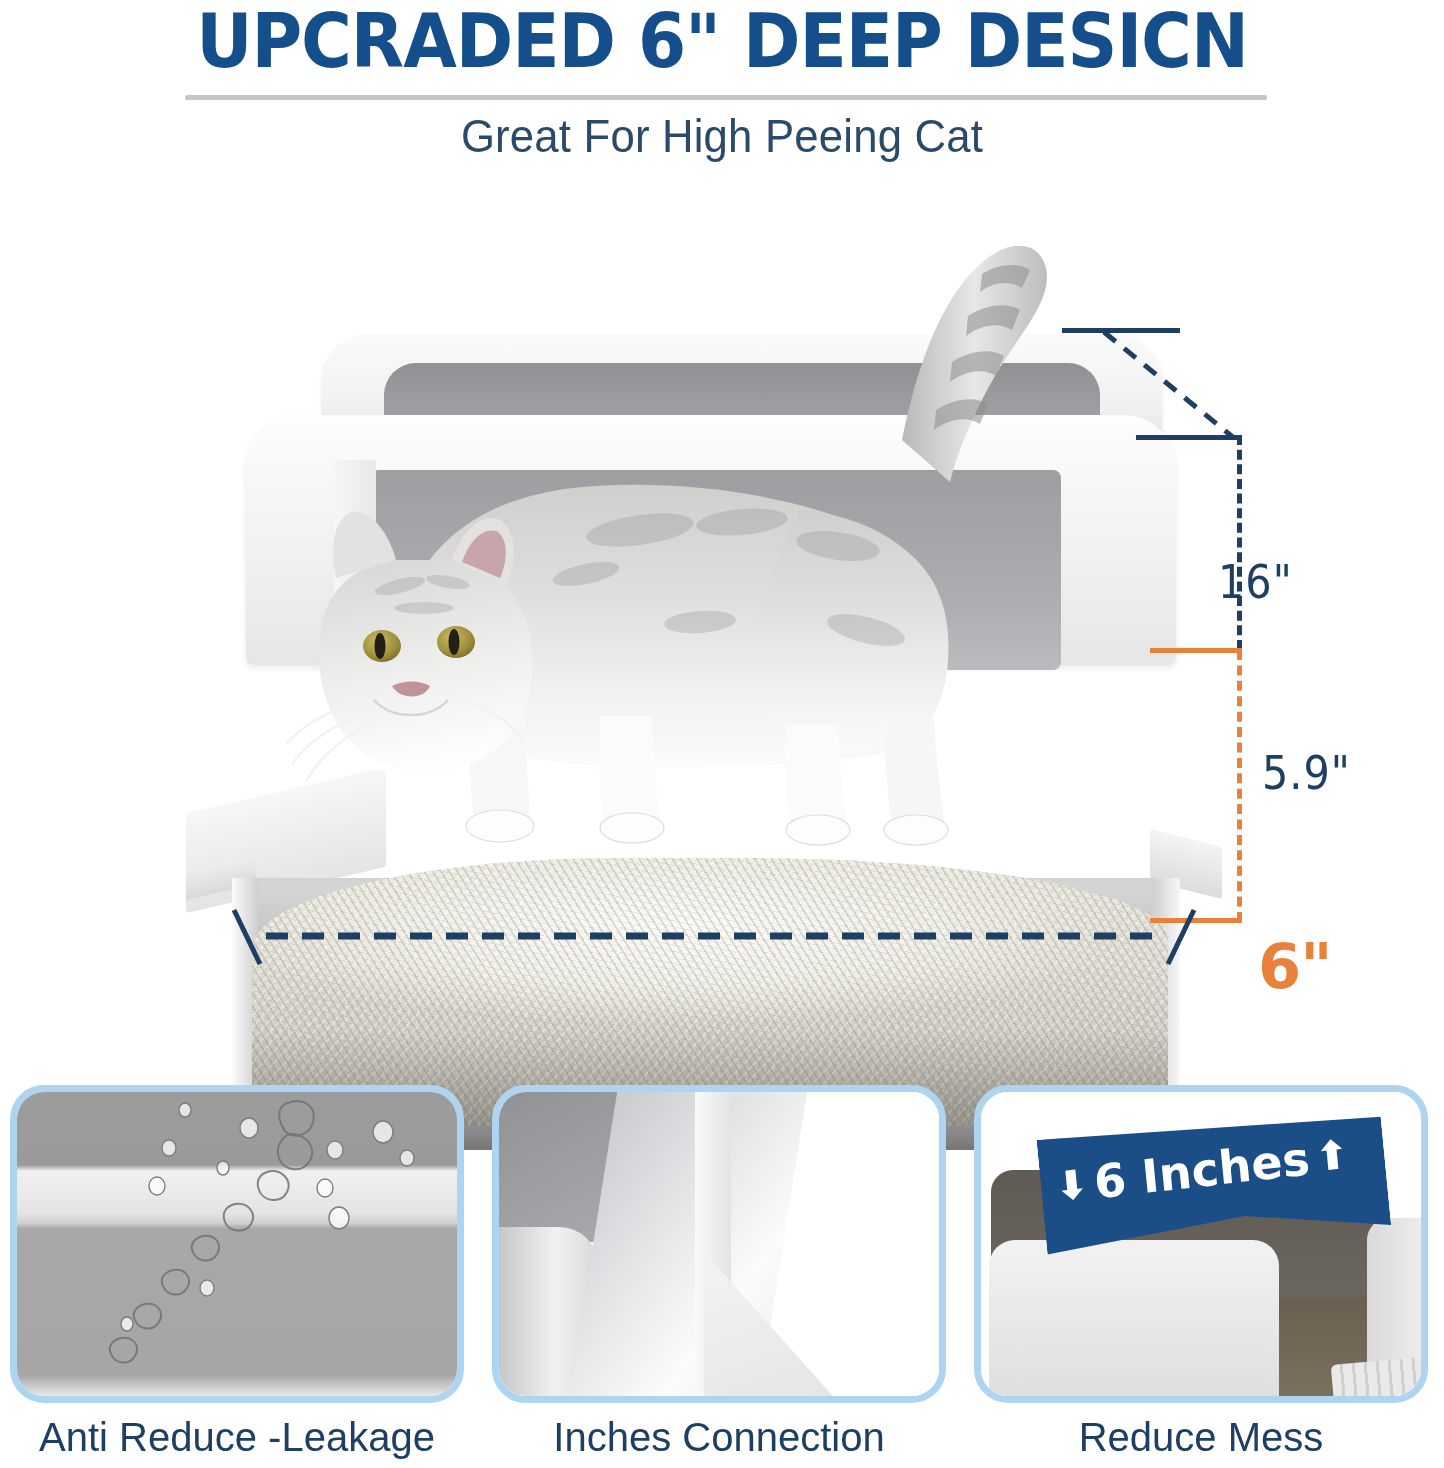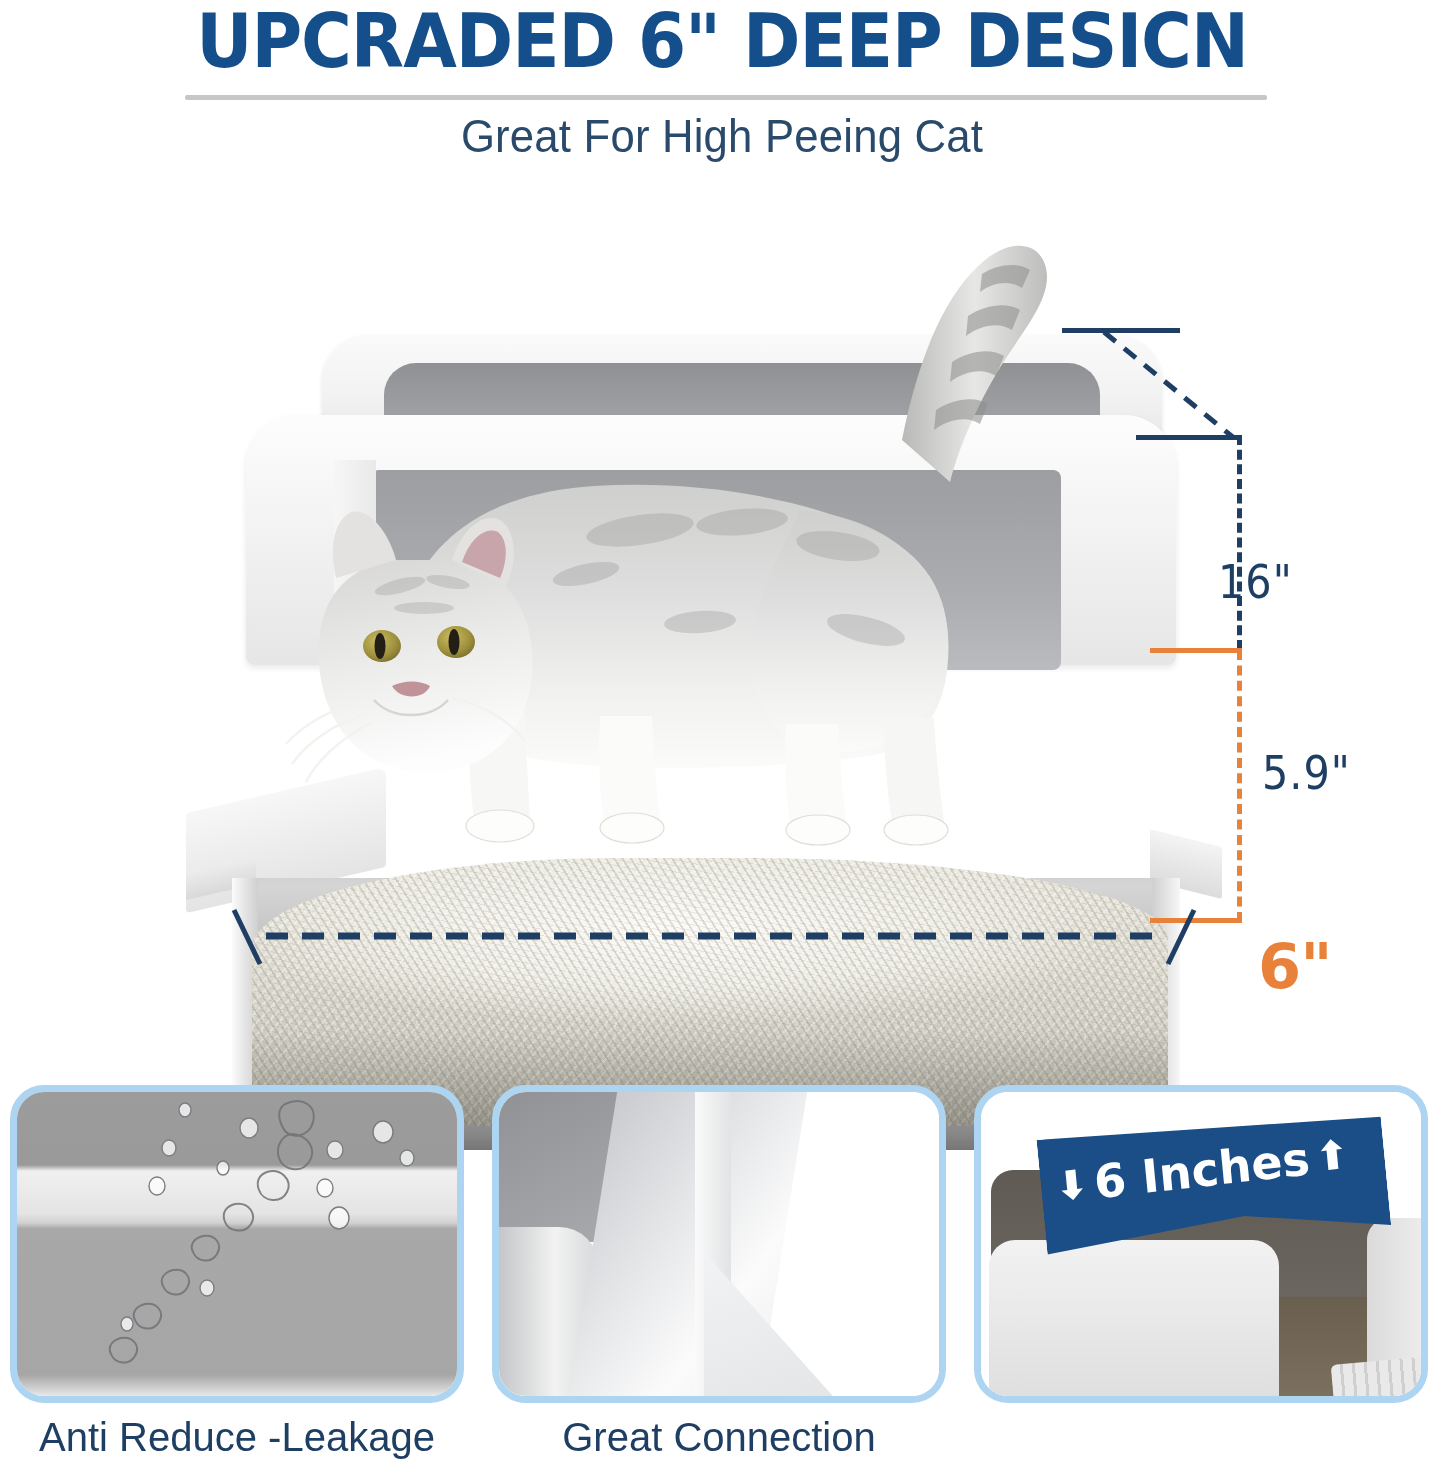--- a/index.html
+++ b/index.html
@@ -416,32 +416,33 @@
     <div class="cap" id="c1">Anti Reduce -Leakage</div>
 
     <div class="panel" id="p2">
       <div class="p2-bg"></div>
       <div class="p2-grey"></div>
       <div class="p2-col"></div>
       <div class="p2-blade"></div>
       <div class="p2-edge"></div>
       <div class="p2-wedge"></div>
     </div>
-    <div class="cap" id="c2">Great Connection</div>
+    <div class="cap" id="c2">Inches Connection</div>
 
     <div class="panel" id="p3">
       <div class="p3-bg"></div>
       <div class="p3-back"></div>
       <div class="p3-floor"></div>
       <div class="p3-right"></div>
       <div class="p3-strip"></div>
       <div class="p3-front"></div>
       <div class="badge">
         <div class="badge-txt">
           <span class="arw">⬇</span>
           <span>6 Inches</span>
           <span class="arw">⬆</span>
         </div>
       </div>
     </div>
+    <div class="cap" id="c3">Reduce Mess</div>
 
   </div>
 </div>
 
 </body></html>

